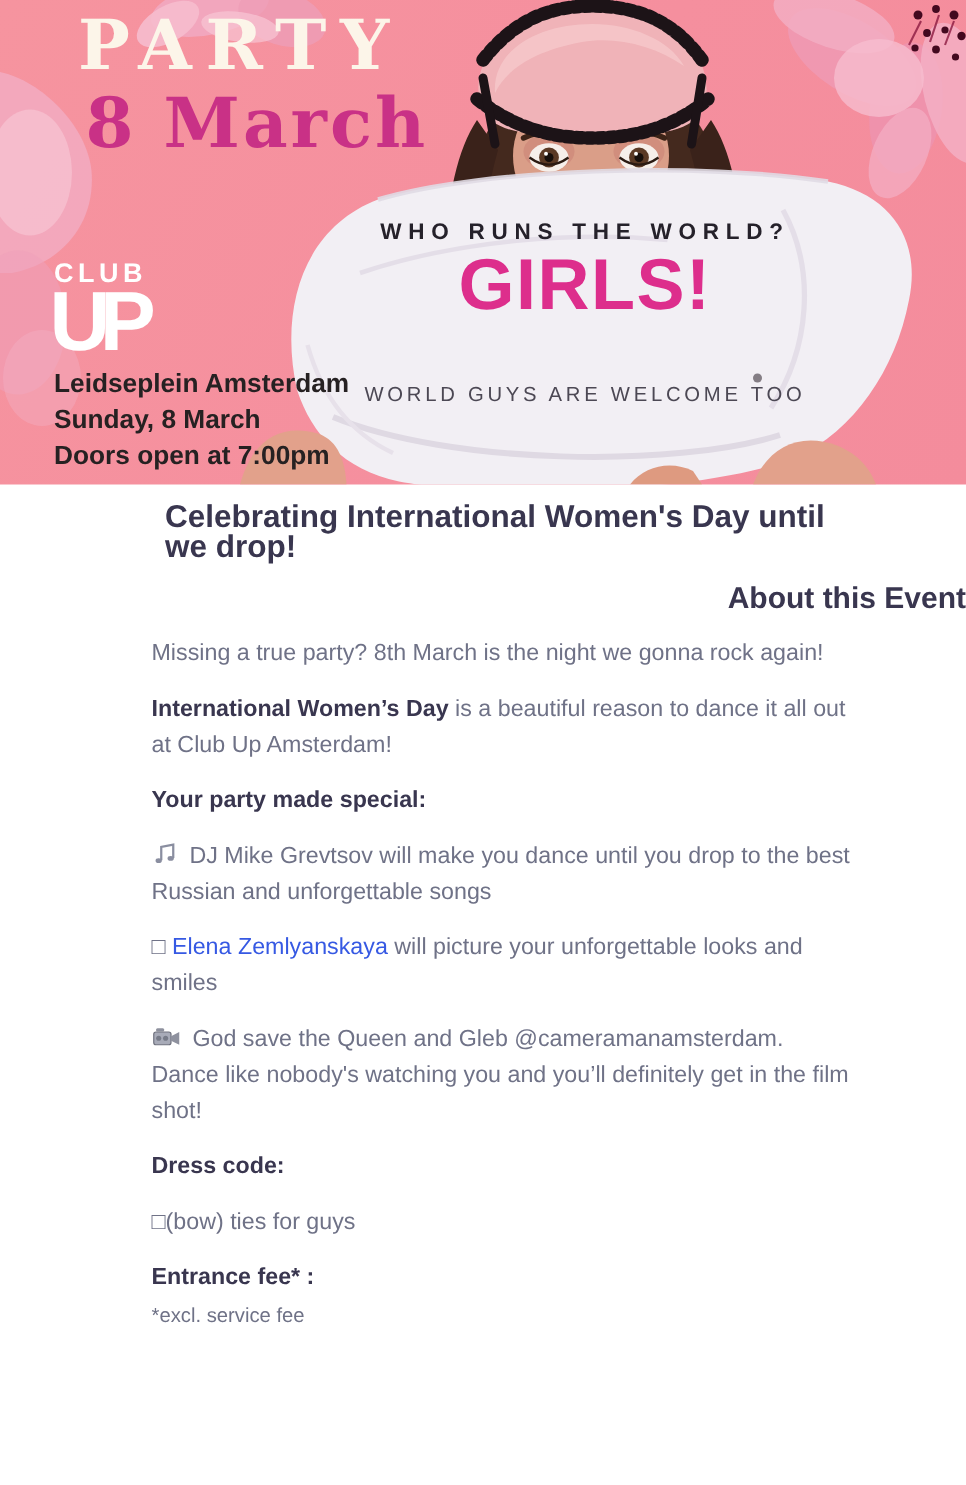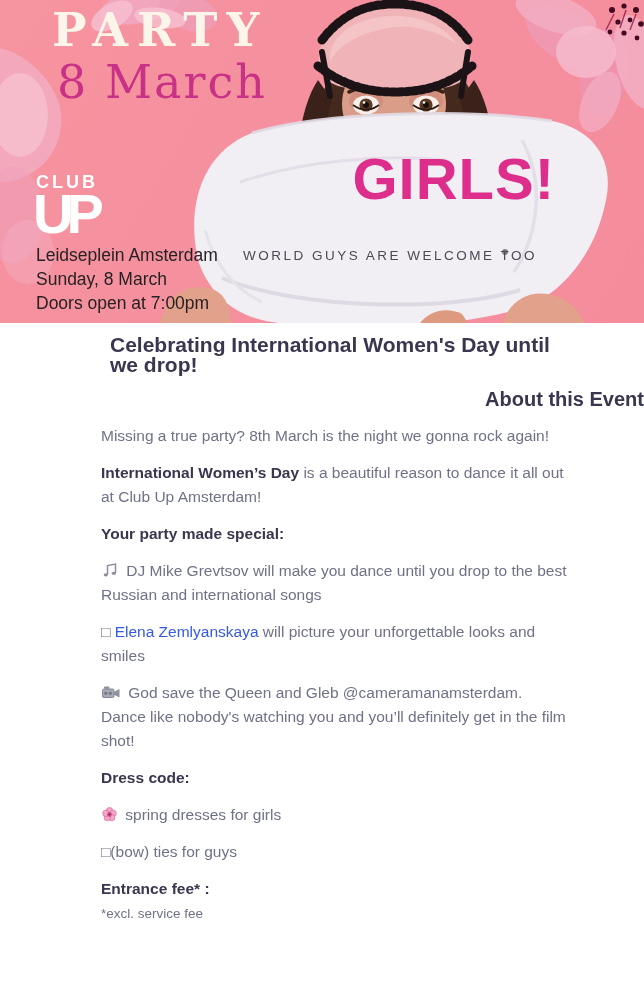--- a/index.html
+++ b/index.html
@@ -17,33 +17,33 @@
     background:linear-gradient(120deg,#F6949F 0%,#F58F9E 55%,#F48C9C 100%);
   }
   .banner svg.art { position:absolute; left:0; top:0; display:block; }
   .party-title {
     position:absolute; left:52px; top:5px;
     font-family:"DejaVu Serif", serif; font-weight:700;
     font-size:46px; letter-spacing:9px; color:#FCF5E9; line-height:1.1;
   }
   .party-date {
     position:absolute; left:57px; top:57px;
-    font-family:"DejaVu Serif", serif; font-weight:400;
+    font-family:"DejaVu Serif", serif; font-weight:700;
     font-size:46px; letter-spacing:2px; color:#C93186; line-height:1.1;
   }
   .club-logo { position:absolute; left:33px; top:172px; color:#ffffff; }
   .club-logo .club { display:block; font-size:18px; font-weight:700; letter-spacing:3px; margin-left:3px; }
   .club-logo .up   { display:block; font-size:56px; font-weight:700; letter-spacing:-7px; line-height:0.92; margin-top:-5px; }
   .venue {
     position:absolute; left:36px; top:243px;
-    color:#262122; font-weight:400; font-size:17.5px; line-height:24px;
+    color:#262122; font-weight:700; font-size:17.5px; line-height:24px;
   }
   .pillow-text { position:absolute; left:225px; top:146px; width:330px; text-align:center; }
   .pt-q { font-size:15px; font-weight:700; letter-spacing:4.5px; color:#25212A; }
-  .pt-a { font-size:58px; font-weight:700; letter-spacing:1px; color:#DD2E8C; line-height:1.0; margin-top:4px;text-align:right; }
+  .pt-a { font-size:48px; font-weight:700; letter-spacing:1px; color:#DD2E8C; line-height:1.0; margin-top:4px; }
   .pt-n { font-size:13.5px; font-weight:400; letter-spacing:2.5px; color:#4C4854; margin-top:40px; }
 
   
   .content { padding:12px 0 0 101px; width:644px; }
   .intro {
     margin:0 0 0 9px; font-size:21px; font-weight:700;
     color:#39364F; line-height:20px; width:470px;
   }
   .heading {
     margin:12px 0 0; font-size:20px; font-weight:700;
@@ -171,20 +171,21 @@
       <span class="up">UP</span>
     </div>
 
     <div class="venue">
       <div>Leidseplein Amsterdam</div>
       <div>Sunday, 8 March</div>
       <div>Doors open at 7:00pm</div>
     </div>
 
     <div class="pillow-text">
+      <div class="pt-q">WHO RUNS THE WORLD?</div>
       <div class="pt-a">GIRLS!</div>
       <div class="pt-n">WORLD GUYS ARE WELCOME TOO</div>
     </div>
   </div>
 
   <div class="content">
 
     <div class="intro">Celebrating International Women's Day until we drop!</div>
 
     <h2 class="heading">About this Event</h2>
@@ -192,45 +193,34 @@
     <p class="para">Missing a true party? 8th March is the night we gonna rock again!</p>
 
     <p class="para"><span class="bold">International Women’s Day</span><span> is a beautiful reason to dance it all out at Club Up Amsterdam!</span></p>
 
     <p class="para bold-line">Your party made special:</p>
 
     <p class="para"><svg class="icon" width="18" height="18" viewBox="0 0 18 18">
           <path d="M6.5 13.5 V4.6 L14.5 3.1 V12" stroke="#8A8EA0" stroke-width="1.5" fill="none"></path>
           <ellipse cx="4.8" cy="13.8" rx="2.1" ry="1.6" fill="#8A8EA0"></ellipse>
           <ellipse cx="12.8" cy="12.3" rx="2.1" ry="1.6" fill="#8A8EA0"></ellipse>
-        </svg><span> DJ Mike Grevtsov will make you dance until you drop to the best Russian and international songs</span></p>
+        </svg><span> DJ Mike Grevtsov will make you dance until you drop to the best Russian and unforgettable songs</span></p>
 
     <p class="para"><span>□ </span><a class="link">Elena Zemlyanskaya</a><span> will picture your unforgettable looks and smiles</span></p>
 
     <p class="para"><svg class="icon" width="20" height="16" viewBox="0 0 20 16">
           <rect x="3" y="1.5" width="5.5" height="2.2" rx="1" fill="#8E919E"></rect>
           <rect x="1.5" y="4" width="11.5" height="8.5" rx="1.5" fill="#A8ABB8" stroke="#70737F" stroke-width="0.8"></rect>
           <polygon points="13,6.8 18.5,4 18.5,12.5 13,9.8" fill="#8E919E"></polygon>
           <circle cx="4.8" cy="8.2" r="1.7" fill="#777B88"></circle>
           <circle cx="9.4" cy="8.2" r="1.7" fill="#777B88"></circle>
         </svg><span> God save the Queen and Gleb @cameramanamsterdam.</span><br><span>Dance like nobody's watching you and you’ll definitely get in the film shot!</span></p>
 
     <p class="para bold-line">Dress code:</p>
 
-    <p class="para"><svg class="icon" width="17" height="17" viewBox="0 0 16 16">
-          <g fill="#F3A8C6" stroke="#D4639C" stroke-width="0.6">
-            <circle cx="8" cy="4.4" r="3"></circle>
-            <circle cx="11.4" cy="6.9" r="3"></circle>
-            <circle cx="10.1" cy="10.9" r="3"></circle>
-            <circle cx="5.9" cy="10.9" r="3"></circle>
-            <circle cx="4.6" cy="6.9" r="3"></circle>
-          </g>
-          <circle cx="8" cy="8" r="2.3" fill="#D8518F"></circle>
-          <circle cx="8" cy="8" r="1" fill="#7E2753"></circle>
-        </svg><span> spring dresses for girls</span></p>
 
     <p class="para">□(bow) ties for guys</p>
 
     <p class="para bold-line">Entrance fee* :</p>
 
 
     <div class="footnote">*excl. service fee</div>
   </div>
 </div>
 

